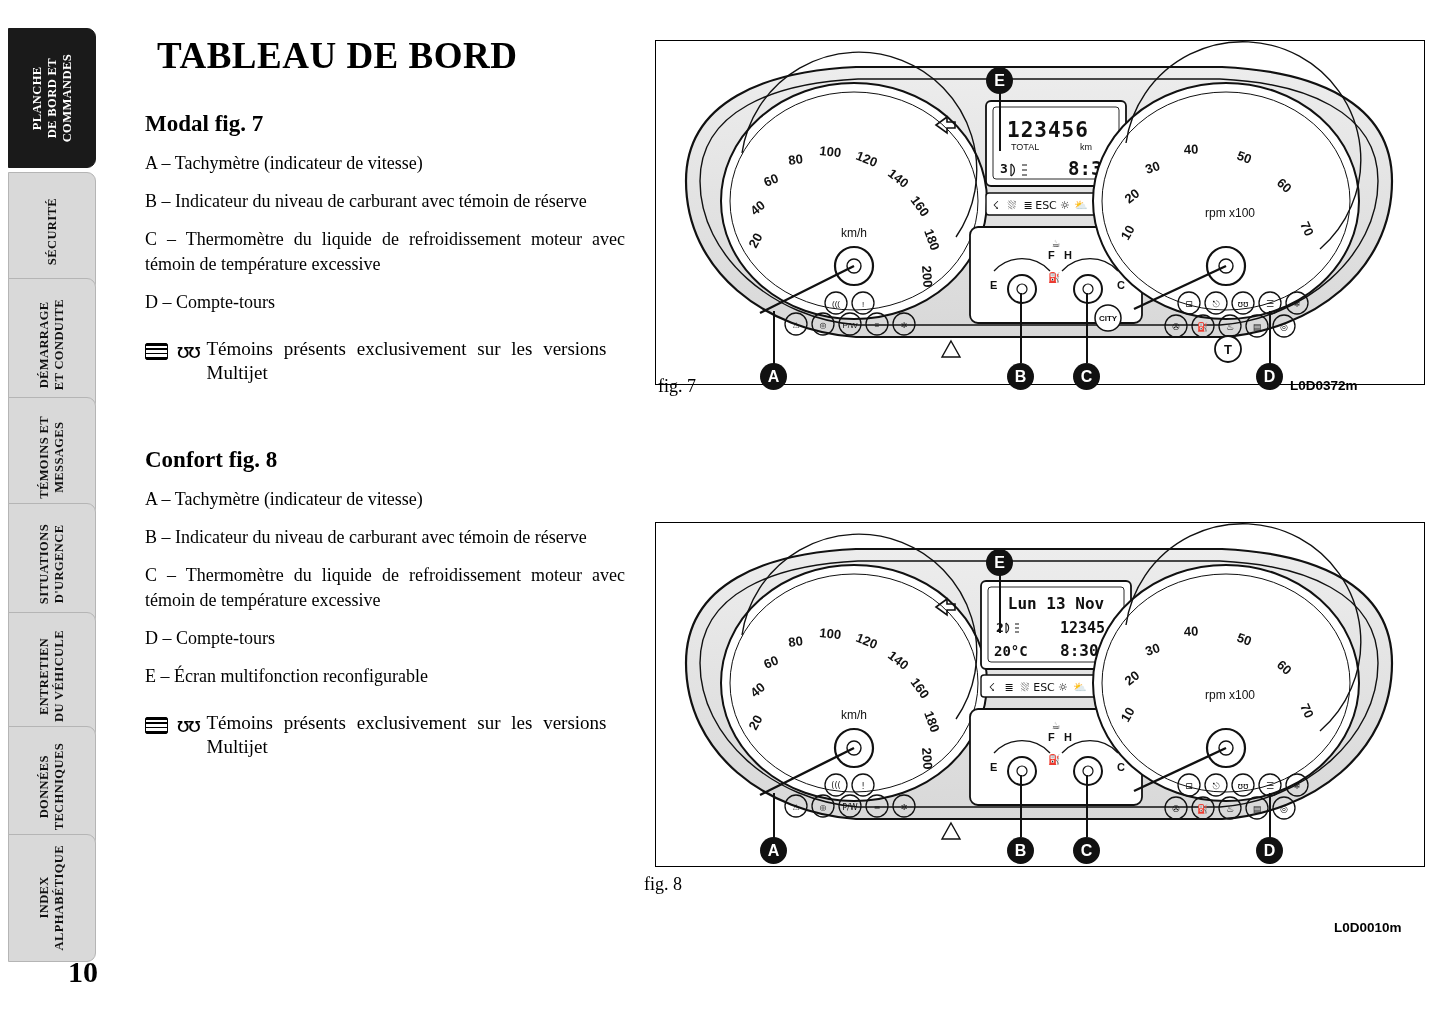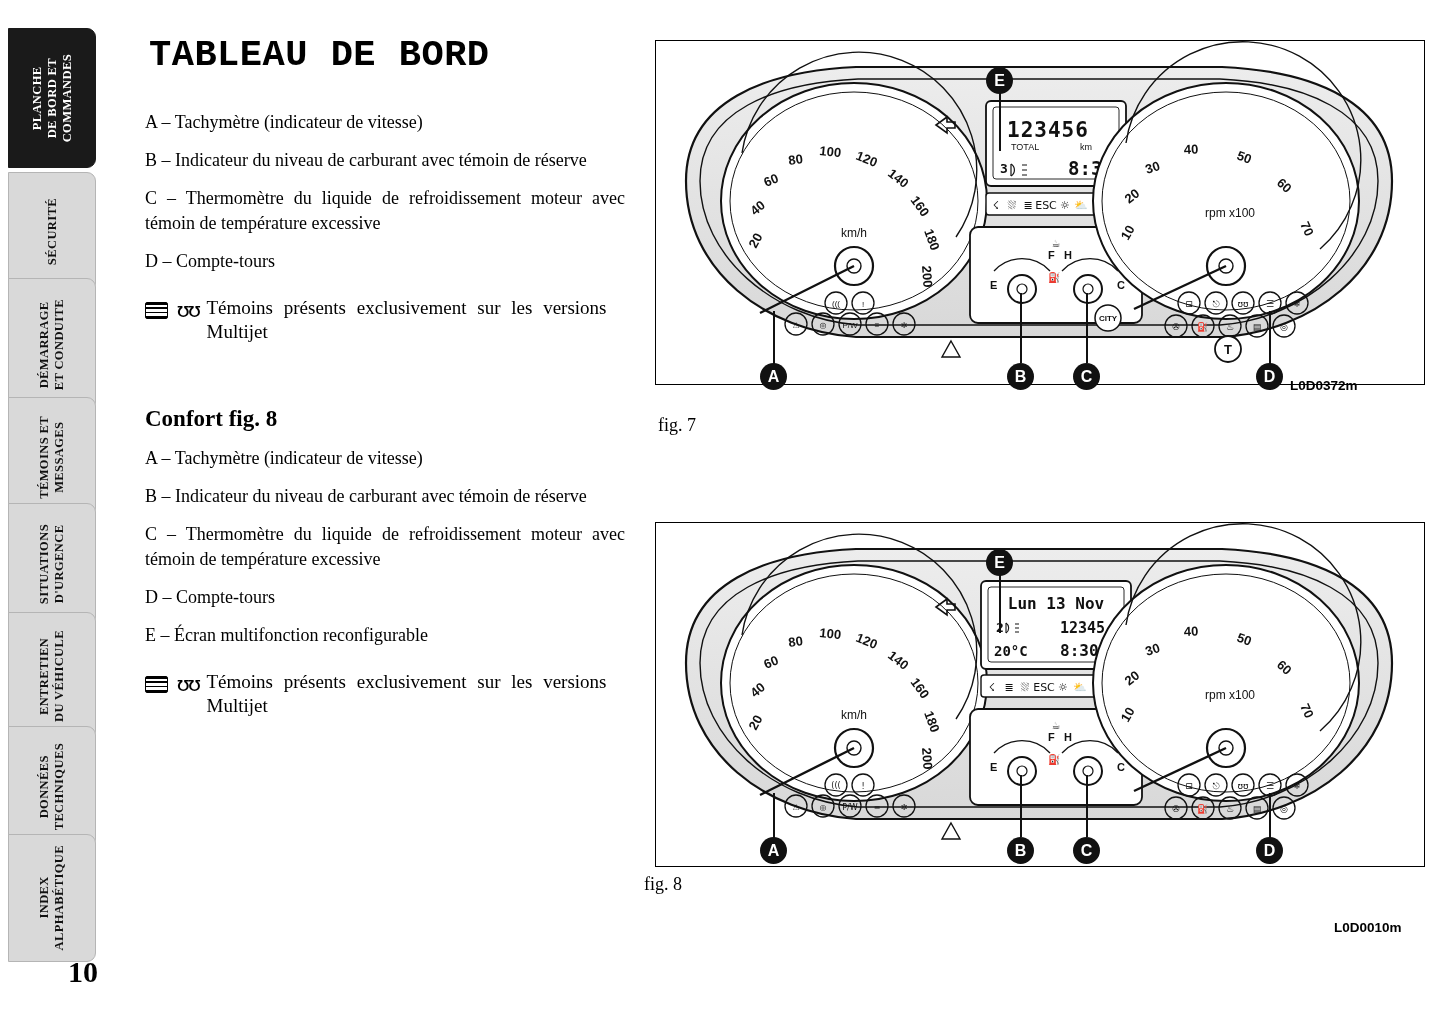--- a/index.html
+++ b/index.html
@@ -69,22 +69,22 @@
   #text-col {
     position: absolute;
     left: 145px;
     top: 34px;
     width: 480px;
   }
   #doc-title {
     font-size: 37px;
     font-weight: bold;
     letter-spacing: .5px;
-    margin: 0 0 34px 4px;
-    font-family: Liberation Mono, monospace;
+    margin: 0 0 34px 12px;
+    font-family: Liberation Serif, serif;
   }
   .section { margin-bottom: 0; }
   .section-title {
     font-size: 23px;
     font-weight: bold;
     margin: 0 0 14px 0;
   }
   .legend-item {
     font-size: 18px;
     line-height: 25px;
@@ -147,21 +147,21 @@
     position: absolute;
     font-size: 18px;
     font-family: "Liberation Serif", serif;
   }
   .fig-code {
     position: absolute;
     font-size: 13.5px;
     font-weight: bold;
     font-family: "Liberation Sans", sans-serif;
   }
-  #fig7-caption { left: 658px; top: 415px; font-family: Liberation Serif, serif; }
+  #fig7-caption { left: 658px; top: 376px; font-family: Liberation Serif, serif; }
   #fig7-code    { left: 1290px; top: 378px; }
   #fig8-caption { left: 644px; top: 874px; }
   #fig8-code    { left: 1290px; top: 920px; margin-left: 44px; }
 
   
   .cluster { position: absolute; }
   .cluster svg { display: block; }
 
   
   .callout {
@@ -220,20 +220,21 @@
 ALPHABÉTIQUE</span>
   </div>
 </div>
 
 <div id="page-number">10</div>
 
 <div id="text-col">
   <h1 id="doc-title">TABLEAU DE BORD</h1>
 
   <div class="section">
+    <div class="section-title">Modal fig. 7</div>
 
     <div class="legend-item">
       <span class="lead">A – </span><span>Tachymètre (indicateur de vitesse)</span>
     </div>
     <div class="legend-item">
       <span class="lead">B – </span><span>Indicateur du niveau de carburant avec témoin de réserve</span>
     </div>
     <div class="legend-item">
       <span class="lead">C – </span><span>Thermomètre du liquide de refroidissement moteur avec témoin de température excessive</span>
     </div>

